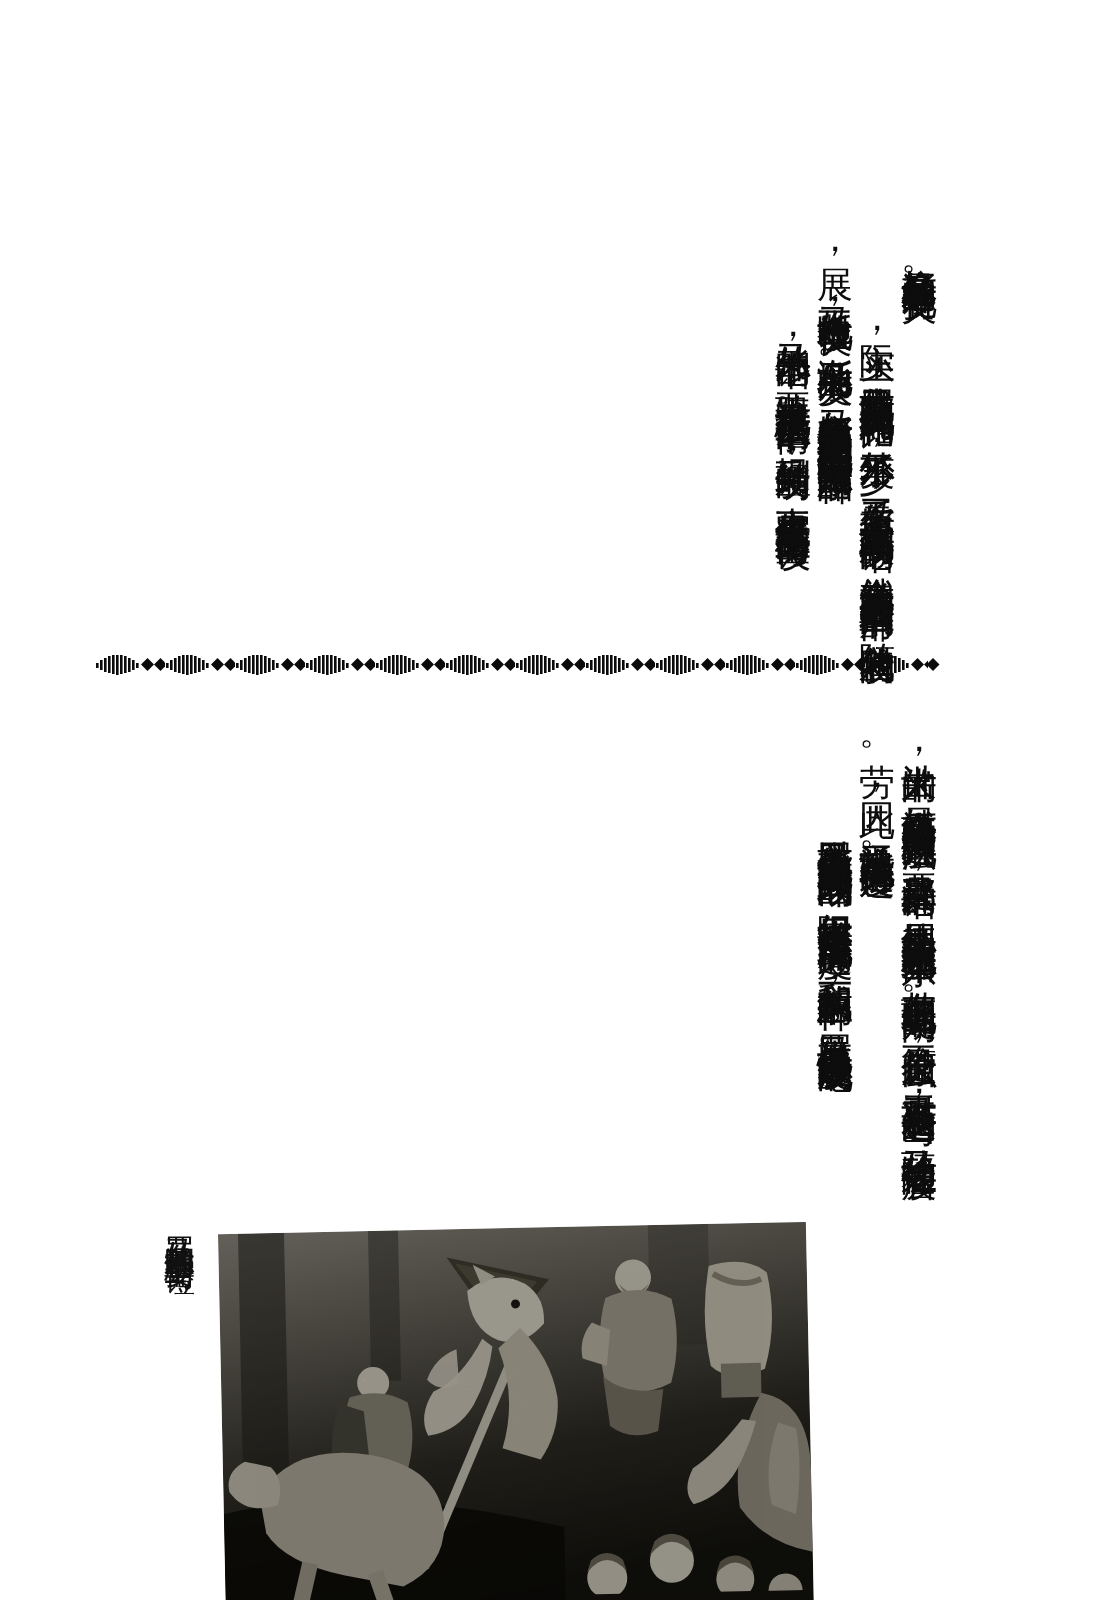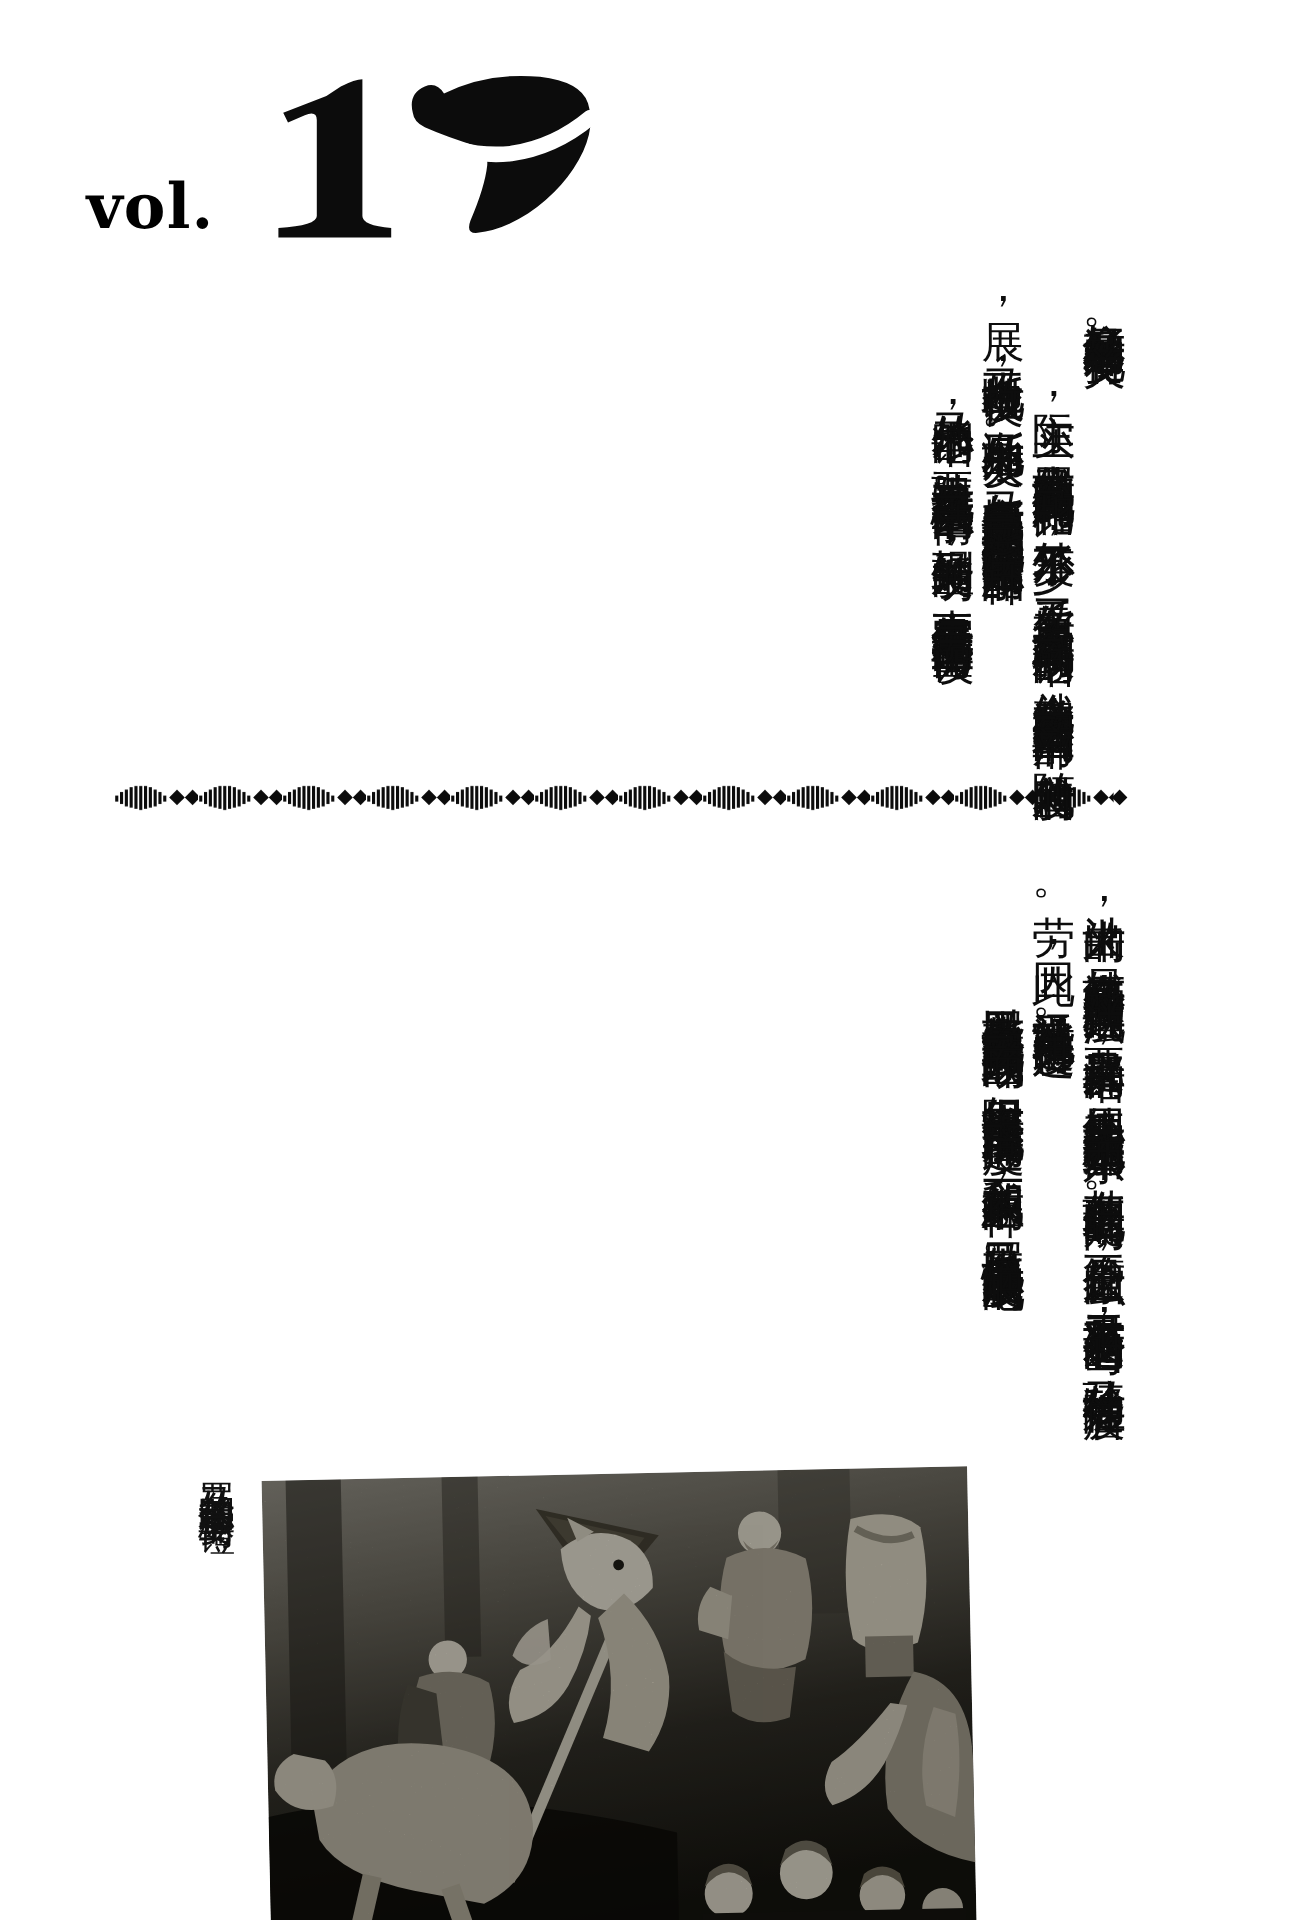--- a/index.html
+++ b/index.html
@@ -56,34 +56,20 @@
     transform: rotate(-1.2deg);
     transform-origin: 50% 50%;
   }
   .photo-frame svg { display: block; width: 100%; height: 100%; }
 </style>
 </head>
 <body>
 
 <div class="page">
 
-  <div class="logo">
-    <svg viewBox="0 0 440 155" width="440" height="155">
-      <text x="14" y="138" font-family="DejaVu Serif, Liberation Serif, serif" font-weight="bold" font-size="52" letter-spacing="1">vol.</text>
-
-      <g>
-        <text x="128" y="140" font-family="DejaVu Serif, Liberation Serif, serif" font-weight="bold" font-size="145" style="display:none">17</text>
-
-        <path d="M214,28 L226,20 Q238,14 244,14 L244,128 Q244,136 268,138 L268,146 L174,146 L174,138 Q206,136 206,128 L206,48 Q206,40 196,44 L182,50 L178,42 Z" fill="#0c0c0c"></path>
-
-        <path d="M286,42 Q282,26 296,20 Q306,16 312,26 Q348,8 392,12 Q426,16 432,34 Q438,52 428,74 Q414,104 382,126 Q360,140 340,142 Q330,143 334,132 Q346,104 348,86 Q349,74 340,70 Q314,62 296,54 Q287,50 286,42 Z" fill="#0c0c0c"></path>
-        <path d="M292,60 Q330,80 368,76 Q404,71 434,46" fill="none" stroke="#ffffff" stroke-width="13" stroke-linecap="round"></path>
-      </g>
-    </svg>
-  </div>
 
   <div class="vblock top-block">
     <p>这好像是和马的外形变化有关。</p>
     <p class="indent">实际上，古代罗马时期的马和现代的纯种马相比，外形笑了不少，看了马尔库斯·奥雷利乌斯的骑马像的话，就会知道其实马的高度还不到皇帝的肩部，随着时代的发展，马也不断地被改良，渐渐地马的外形变大。马尔库斯时代的马大多是原产于马莲玛地区（托斯卡纳的古罗塞特附近）的矮小的品种。</p>
     <p class="indent">马的外形小的话，要骑上去也许就不是什么大不了的事情。提到马镫的发明，事实上不仅仅是基于在马上的平衡考量而设</p>
   </div>
 
   <div class="divider">
     <svg width="845" height="28">
       <defs>

